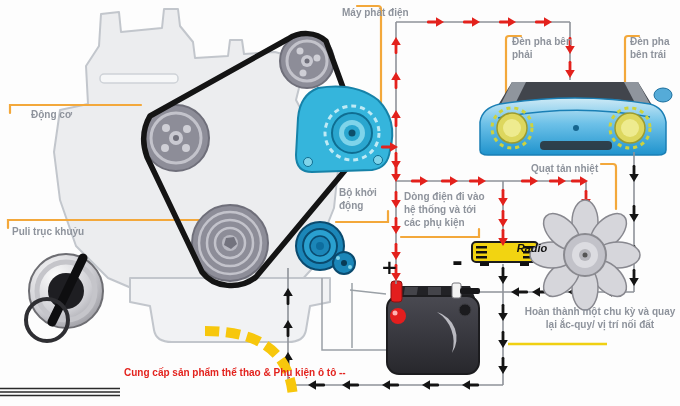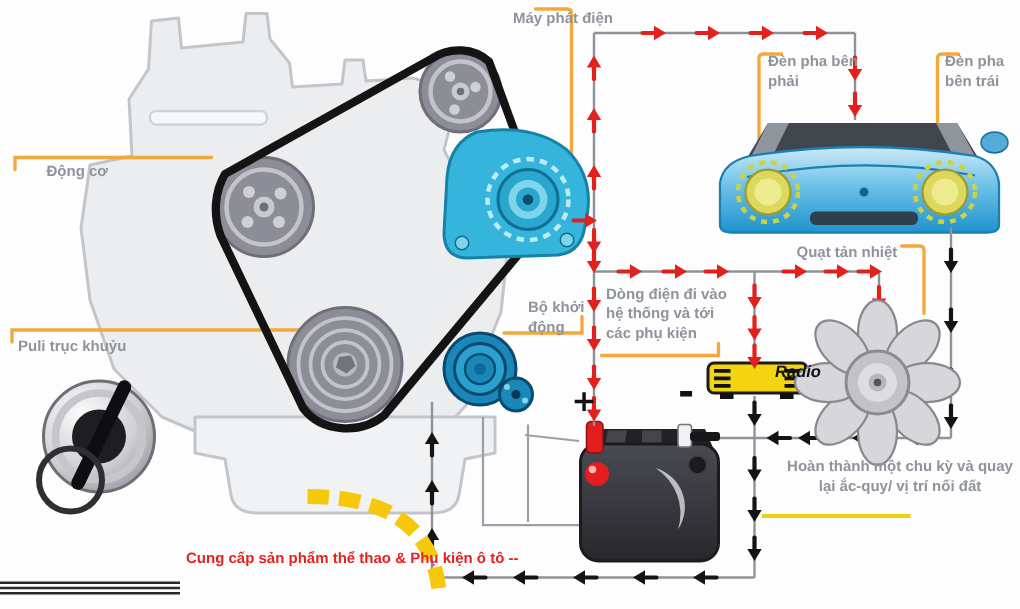--- a/index.html
+++ b/index.html
@@ -267,21 +267,21 @@
   <g stroke="#2a2a2a" stroke-width="1.6">
     <line x1="0" y1="388.5" x2="120" y2="388.5"></line>
         <line x1="0" y1="392" x2="120" y2="392"></line>
         <line x1="0" y1="395.5" x2="120" y2="395.5"></line>
   </g>
 </svg>
 
   <div class="lbl" style="left:12px;top:108px;margin-left:19px;">Động cơ</div>
   <div class="lbl" style="left:12px;top:225px;">Puli trục khuỷu</div>
   <div class="lbl" style="left:294px;top:6px;width:86px;margin-left:48px;">Máy phát điện</div>
-  <div class="lbl" style="left:352px;top:186px;width:54px;margin-top:13px;">Bộ khởi động</div>
+  <div class="lbl" style="left:339px;top:186px;width:54px;">Bộ khởi động</div>
   <div class="lbl" style="left:404px;top:190px;width:90px;">Dòng điện đi vào hệ thống và tới các phụ kiện</div>
   <div class="lbl" style="left:512px;top:35px;width:62px;">Đèn pha bên phải</div>
   <div class="lbl" style="left:630px;top:35px;width:50px;">Đèn pha bên trái</div>
   <div class="lbl" style="left:531px;top:162px;white-space:nowrap;">Quạt tản nhiệt</div>
   <div class="lbl" style="left:524px;top:305px;width:152px;text-align:center;">Hoàn thành một chu kỳ và quay lại ắc-quy/ vị trí nối đất</div>
 
   <div class="radio-lbl">Radio</div>
   <div class="term" id="term-plus">+</div>
   <div class="term" id="term-minus">-</div>
 

